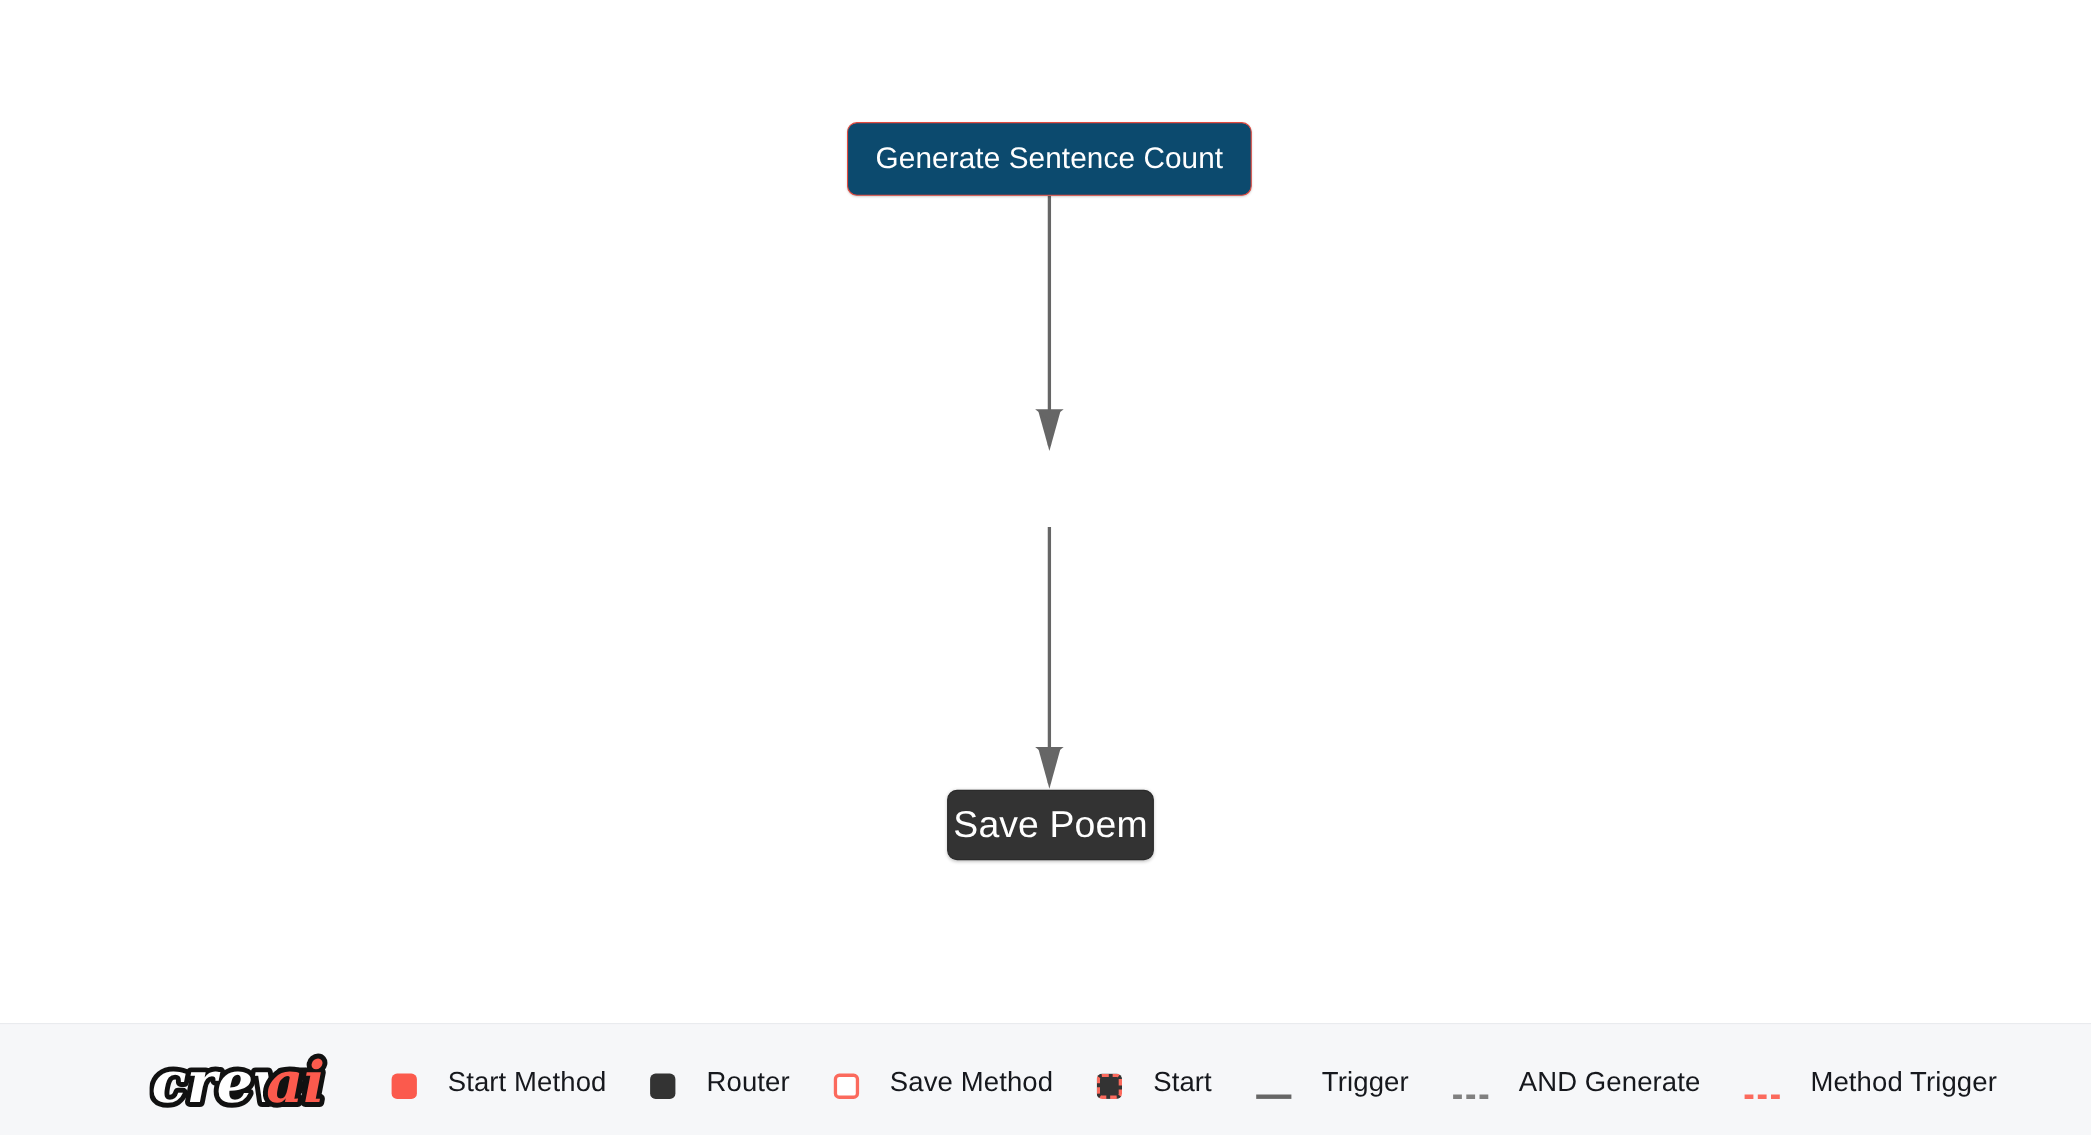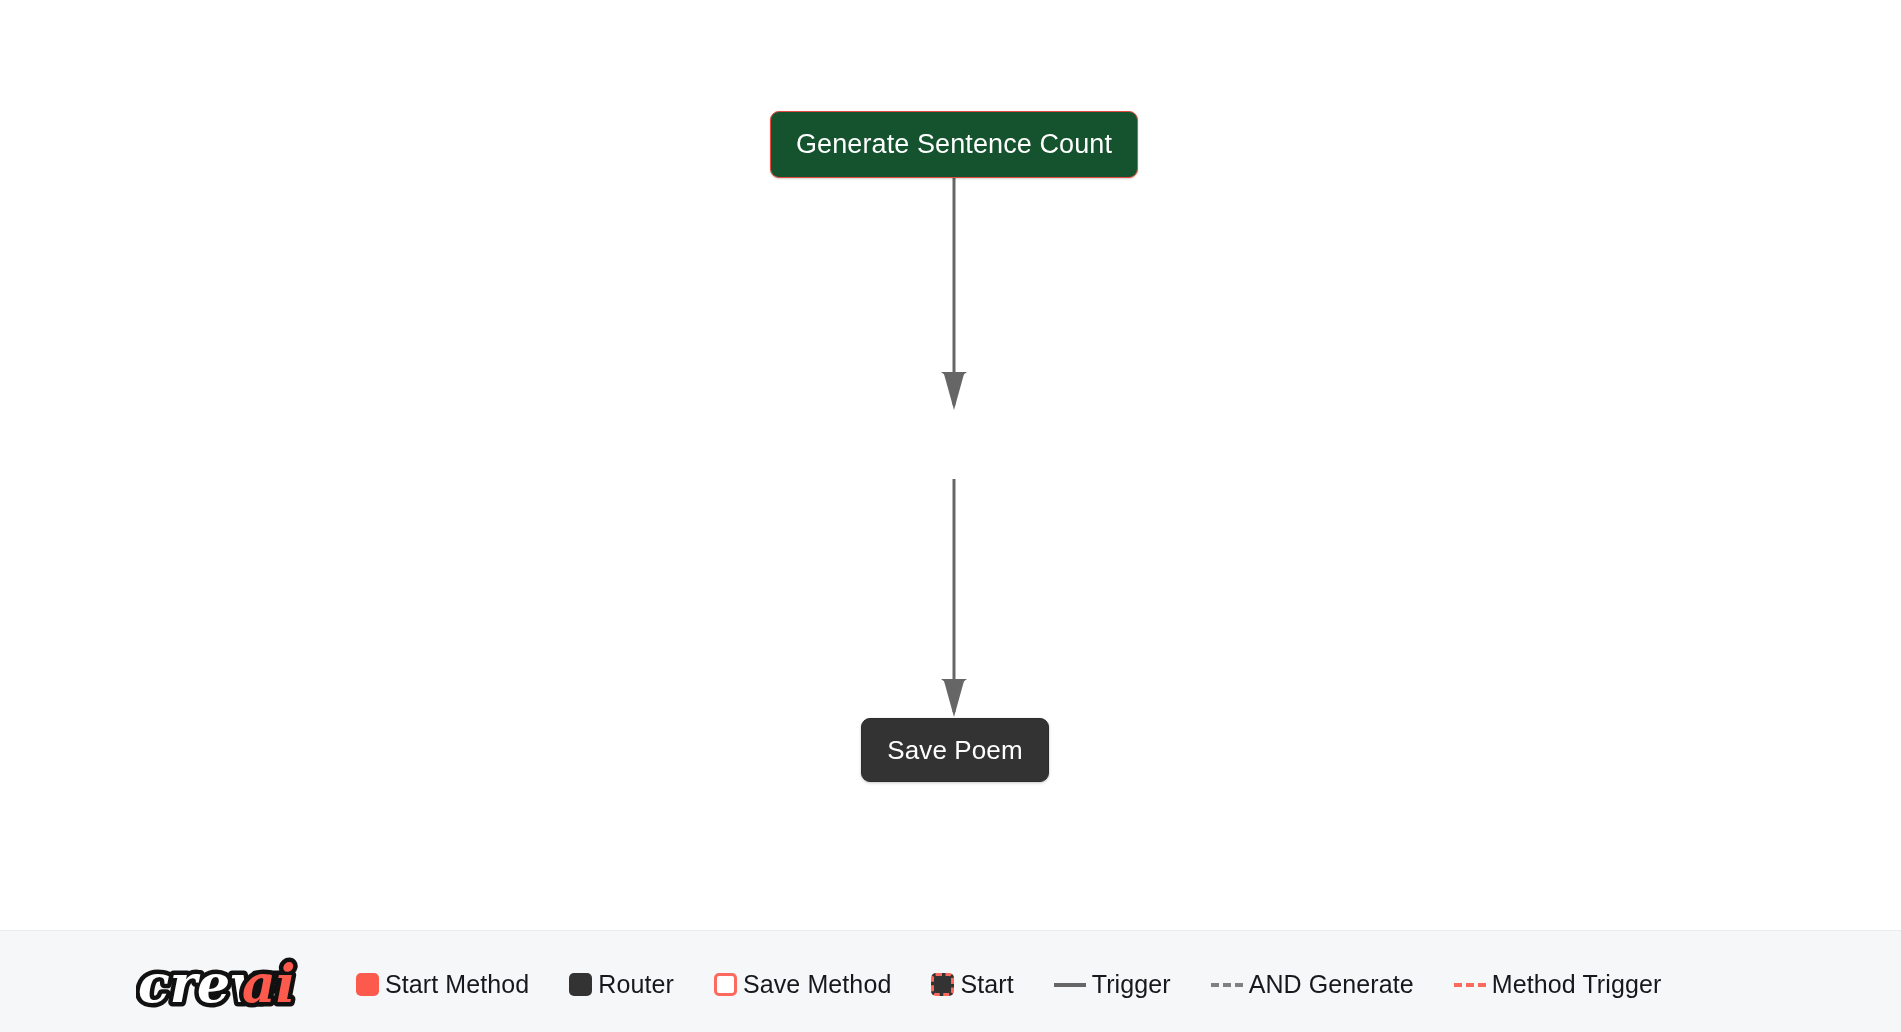--- a/index.html
+++ b/index.html
@@ -37,40 +37,40 @@
     box-sizing: border-box;
     display: flex;
     align-items: center;
     justify-content: center;
     border-radius: 9px;
     white-space: nowrap;
     letter-spacing: 0.1px;
   }
 
   .node-start {
-    background: #14532d;
+    background: #0c4a6e;
     border: 1px solid #e34b40;
     color: #ffffff;
     font-size: 27px;
     box-shadow: 0 1px 2px rgba(0,0,0,0.18);
   }
 
   .node-crew {
     background: #ffffff;
     border: 4px solid #fb6a5d;
     color: #1c1c1c;
     font-size: 27px;
     box-shadow: 0 1px 3px rgba(0,0,0,0.14);
   }
 
   .node-method {
     background: #333333;
     border: 1px solid #2b2b2b;
     color: #ffffff;
-    font-size: 26px;
+    font-size: 34px;
     box-shadow: 0 1px 3px rgba(0,0,0,0.22);
   }
 
   
   #legend-bar {
     position: absolute;
     left: 0;
     top: 930px;
     width: 1901px;
     height: 108px;
@@ -93,22 +93,22 @@
     display: block;
   }
 
   .legend-items {
     display: flex;
     align-items: center;
     gap: 40px;
   }
   .legend-item {
     display: flex;
-    align-items: center;
-    gap: 6px;
+    align-items: flex-end;
+    gap: 28px;
     white-space: nowrap;
   }
   .legend-label {
     font-size: 25px;
     color: #16181d;
     letter-spacing: 0.1px;
   }
 
   .swatch {
     width: 23px;

